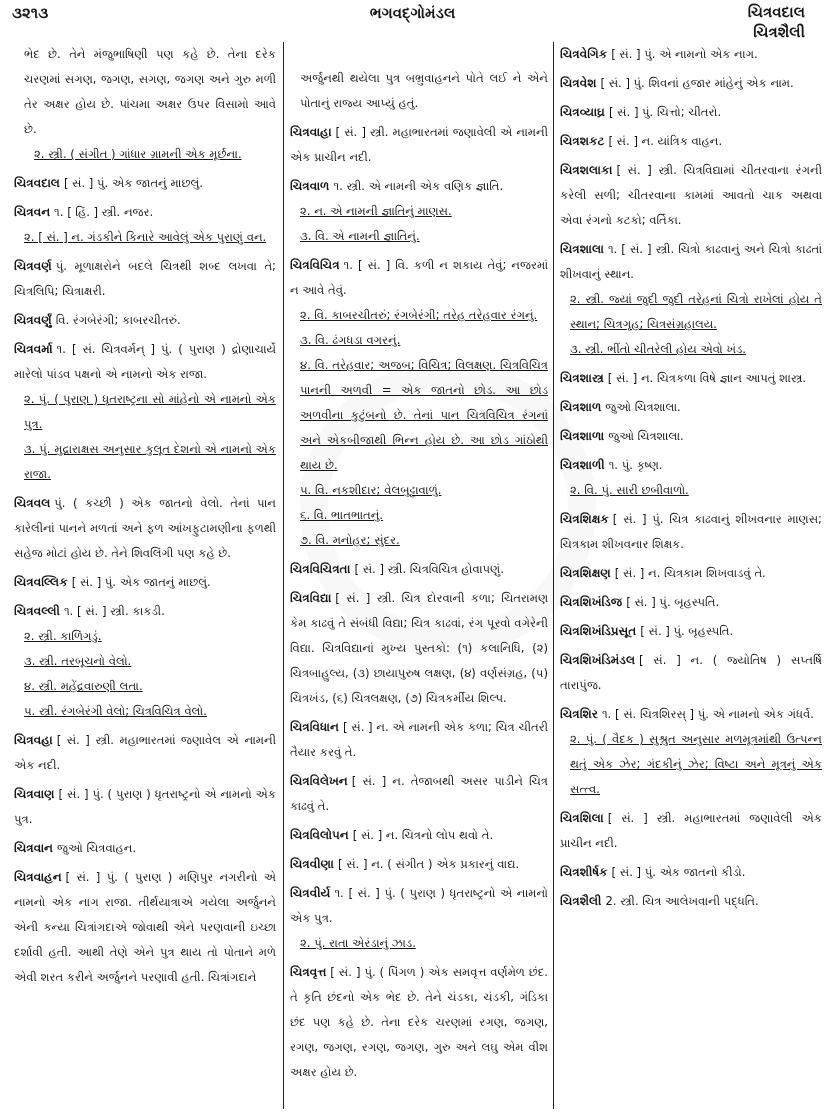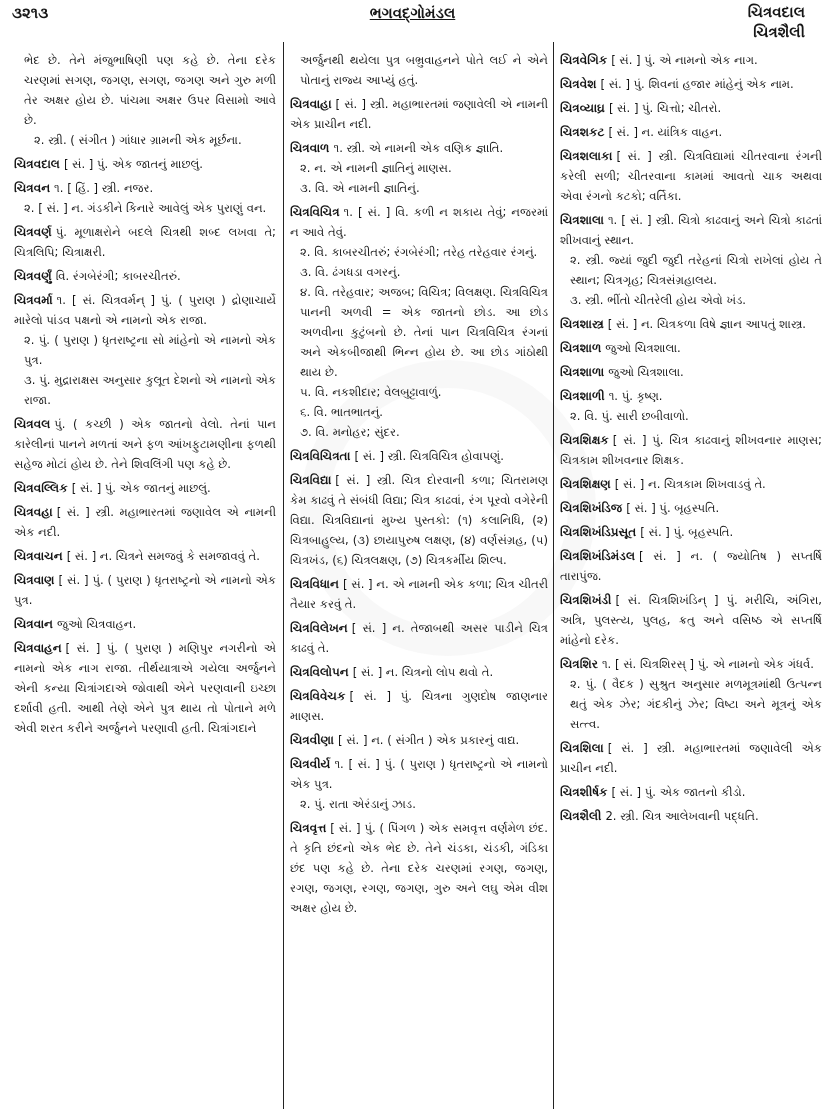--- a/index.html
+++ b/index.html
@@ -3,35 +3,35 @@
 <meta charset="utf-8">
 <style>
   html, body { margin: 0; padding: 0; background: #ffffff; }
   body {
     width: 825px; height: 1113px; position: relative; overflow: hidden;
     font-family: "DejaVu Sans", "Liberation Sans", sans-serif;
     color: #161616;
   }
   .header { position: absolute; top: 0; left: 0; width: 813px; height: 50px; }
   .page-num { position: absolute; left: 12px; top: 4px; font-size: 15px; font-weight: bold; }
-  .book-title { position: absolute; left: 0; width: 825px; top: 4px; text-align: center; font-size: 15px; font-weight: bold; text-decoration: underline; }
+  .book-title { position: absolute; left: 0; width: 825px; top: 4px; text-align: center; font-size: 15px; font-weight: bold; }
   .guide-words { position: absolute; right: 8px; top: 2px; text-align: right; font-size: 15px; font-weight: bold; line-height: 20px; }
   .columns { position: absolute; top: 42px; left: 0; width: 825px; height: 1071px; }
-  .col { position: absolute; top: 8px; bottom: 6px; overflow: hidden; font-size: 11.6px; line-height: 20px; }
+  .col { position: absolute; top: 0; bottom: 6px; overflow: hidden; font-size: 11.6px; line-height: 25px; }
   .col1 { left: 14px; width: 262px; }
-  .col2 { left: 290px; width: 258px; }
+  .col2 { left: 290px; width: 258px; margin-top: 24px; }
   .col3 { left: 560px; width: 262px; }
   .rule { position: absolute; top: 42px; bottom: 4px; width: 1px; background: #222; }
   .rule1 { left: 283px; }
   .rule2 { left: 553px; }
   .entry { margin: 0 0 4px 0; text-align: justify; }
   .entry.cont { padding-left: 10px; }
   .hw { font-weight: bold; font-size: 12px; margin-right: 4px; }
   .body-text { }
-  .sense { padding-left: 10px; margin: 0; text-align: justify; }
+  .sense { padding-left: 10px; margin: 0; text-align: justify; text-decoration: underline; }
   .watermark {
     position: absolute; left: 300px; top: 360px; width: 240px; height: 240px;
     border-radius: 50%; border: 28px solid rgba(200,200,200,0.12);
     pointer-events: none;
   }
 </style>
 </head>
 <body>
 
 <div class="header">
@@ -51,56 +51,54 @@
 <div class="columns">
   <div class="col col1">
       <div class="entry cont"><span class="body-text">ભેદ છે. તેને મંજુભાષિણી પણ કહે છે. તેના દરેક ચરણમાં સગણ, જગણ, સગણ, જગણ અને ગુરુ મળી તેર અક્ષર હોય છે. પાંચમા અક્ષર ઉપર વિસામો આવે છે.</span><div class="sense">૨. સ્ત્રી. ( સંગીત ) ગાંધાર ગ્રામની એક મૂર્છના.</div></div>
       <div class="entry"><span class="hw">ચિત્રવદાલ</span><span class="body-text">[ સં. ] પું. એક જાતનું માછલું.</span></div>
       <div class="entry"><span class="hw">ચિત્રવન</span><span class="body-text">૧. [ હિં. ] સ્ત્રી. નજર.</span><div class="sense">૨. [ સં. ] ન. ગંડકીને કિનારે આવેલું એક પુરાણું વન.</div></div>
       <div class="entry"><span class="hw">ચિત્રવર્ણ</span><span class="body-text">પું. મૂળાક્ષરોને બદલે ચિત્રથી શબ્દ લખવા તે; ચિત્રલિપિ; ચિત્રાક્ષરી.</span></div>
       <div class="entry"><span class="hw">ચિત્રવર્ણું</span><span class="body-text">વિ. રંગબેરંગી; કાબરચીતરું.</span></div>
       <div class="entry"><span class="hw">ચિત્રવર્મા</span><span class="body-text">૧. [ સં. ચિત્રવર્મન્ ] પું. ( પુરાણ ) દ્રોણાચાર્યે મારેલો પાંડવ પક્ષનો એ નામનો એક રાજા.</span><div class="sense">૨. પું. ( પુરાણ ) ધૃતરાષ્ટ્રના સો માંહેનો એ નામનો એક પુત્ર.</div><div class="sense">૩. પું. મુદ્રારાક્ષસ અનુસાર કુલૂત દેશનો એ નામનો એક રાજા.</div></div>
       <div class="entry"><span class="hw">ચિત્રવલ</span><span class="body-text">પું. ( કચ્છી ) એક જાતનો વેલો. તેનાં પાન કારેલીનાં પાનને મળતાં અને ફળ આંખફુટામણીના ફળથી સહેજ મોટાં હોય છે. તેને શિવલિંગી પણ કહે છે.</span></div>
       <div class="entry"><span class="hw">ચિત્રવલ્લિક</span><span class="body-text">[ સં. ] પું. એક જાતનું માછલું.</span></div>
+      <div class="entry"><span class="hw">ચિત્રવલ્લી</span><span class="body-text">૧. [ સં. ] સ્ત્રી. કાકડી.</span><div class="sense">૨. સ્ત્રી. કાળિંગડું.</div><div class="sense">૩. સ્ત્રી. તરબૂચનો વેલો.</div><div class="sense">૪. સ્ત્રી. મહેંદ્રવારુણી લતા.</div><div class="sense">૫. સ્ત્રી. રંગબેરંગી વેલો; ચિત્રવિચિત્ર વેલો.</div></div>
       <div class="entry"><span class="hw">ચિત્રવહા</span><span class="body-text">[ સં. ] સ્ત્રી. મહાભારતમાં જણાવેલ એ નામની એક નદી.</span></div>
-      <div class="entry"><span class="hw">ચિત્રવાચન</span><span class="body-text">[ સં. ] ન. ચિત્રને સમજવું કે સમજાવવું તે.</span></div>
       <div class="entry"><span class="hw">ચિત્રવાણ</span><span class="body-text">[ સં. ] પું. ( પુરાણ ) ધૃતરાષ્ટ્રનો એ નામનો એક પુત્ર.</span></div>
       <div class="entry"><span class="hw">ચિત્રવાન</span><span class="body-text">જુઓ ચિત્રવાહન.</span></div>
       <div class="entry"><span class="hw">ચિત્રવાહન</span><span class="body-text">[ સં. ] પું. ( પુરાણ ) મણિપુર નગરીનો એ નામનો એક નાગ રાજા. તીર્થયાત્રાએ ગયેલા અર્જુનને એની કન્યા ચિત્રાંગદાએ જોવાથી એને પરણવાની ઇચ્છા દર્શાવી હતી. આથી તેણે એને પુત્ર થાય તો પોતાને મળે એવી શરત કરીને અર્જુનને પરણાવી હતી. ચિત્રાંગદાને</span></div>
     </div>
   <div class="col col2">
       <div class="entry cont"><span class="body-text">અર્જુનથી થયેલા પુત્ર બભ્રુવાહનને પોતે લઈ ને એને પોતાનું રાજ્ય આપ્યું હતું.</span></div>
       <div class="entry"><span class="hw">ચિત્રવાહા</span><span class="body-text">[ સં. ] સ્ત્રી. મહાભારતમાં જણાવેલી એ નામની એક પ્રાચીન નદી.</span></div>
       <div class="entry"><span class="hw">ચિત્રવાળ</span><span class="body-text">૧. સ્ત્રી. એ નામની એક વણિક જ્ઞાતિ.</span><div class="sense">૨. ન. એ નામની જ્ઞાતિનું માણસ.</div><div class="sense">૩. વિ. એ નામની જ્ઞાતિનું.</div></div>
       <div class="entry"><span class="hw">ચિત્રવિચિત્ર</span><span class="body-text">૧. [ સં. ] વિ. કળી ન શકાય તેવું; નજરમાં ન આવે તેવું.</span><div class="sense">૨. વિ. કાબરચીતરું; રંગબેરંગી; તરેહ તરેહવાર રંગનું.</div><div class="sense">૩. વિ. ઢંગધડા વગરનું.</div><div class="sense">૪. વિ. તરેહવાર; અજબ; વિચિત્ર; વિલક્ષણ. ચિત્રવિચિત્ર પાનની અળવી = એક જાતનો છોડ. આ છોડ અળવીના કુટુંબનો છે. તેનાં પાન ચિત્રવિચિત્ર રંગનાં અને એકબીજાથી ભિન્ન હોય છે. આ છોડ ગાંઠોથી થાય છે.</div><div class="sense">૫. વિ. નકશીદાર; વેલબુટ્ટાવાળું.</div><div class="sense">૬. વિ. ભાતભાતનું.</div><div class="sense">૭. વિ. મનોહર; સુંદર.</div></div>
       <div class="entry"><span class="hw">ચિત્રવિચિત્રતા</span><span class="body-text">[ સં. ] સ્ત્રી. ચિત્રવિચિત્ર હોવાપણું.</span></div>
       <div class="entry"><span class="hw">ચિત્રવિદ્યા</span><span class="body-text">[ સં. ] સ્ત્રી. ચિત્ર દોરવાની કળા; ચિતરામણ કેમ કાઢવું તે સંબંધી વિદ્યા; ચિત્ર કાઢવાં, રંગ પૂરવો વગેરેની વિદ્યા. ચિત્રવિદ્યાનાં મુખ્ય પુસ્તકો: (૧) કલાનિધિ, (૨) ચિત્રબાહુલ્ય, (૩) છાયાપુરુષ લક્ષણ, (૪) વર્ણસંગ્રહ, (૫) ચિત્રખંડ, (૬) ચિત્રલક્ષણ, (૭) ચિત્રકર્મીય શિલ્પ.</span></div>
       <div class="entry"><span class="hw">ચિત્રવિધાન</span><span class="body-text">[ સં. ] ન. એ નામની એક કળા; ચિત્ર ચીતરી તૈયાર કરવું તે.</span></div>
       <div class="entry"><span class="hw">ચિત્રવિલેખન</span><span class="body-text">[ સં. ] ન. તેજાબથી અસર પાડીને ચિત્ર કાઢવું તે.</span></div>
       <div class="entry"><span class="hw">ચિત્રવિલોપન</span><span class="body-text">[ સં. ] ન. ચિત્રનો લોપ થવો તે.</span></div>
-      <div class="entry"><span class="hw">ચિત્રવિવેચક</span><span class="body-text">[ સં. ] પું. ચિત્રના ગુણદોષ જાણનાર માણસ.</span></div>
       <div class="entry"><span class="hw">ચિત્રવીણા</span><span class="body-text">[ સં. ] ન. ( સંગીત ) એક પ્રકારનું વાદ્ય.</span></div>
       <div class="entry"><span class="hw">ચિત્રવીર્ય</span><span class="body-text">૧. [ સં. ] પું. ( પુરાણ ) ધૃતરાષ્ટ્રનો એ નામનો એક પુત્ર.</span><div class="sense">૨. પું. રાતા એરંડાનું ઝાડ.</div></div>
       <div class="entry"><span class="hw">ચિત્રવૃત્ત</span><span class="body-text">[ સં. ] પું. ( પિંગળ ) એક સમવૃત્ત વર્ણમેળ છંદ. તે કૃતિ છંદનો એક ભેદ છે. તેને ચંડકા, ચંડકી, ગંડિકા છંદ પણ કહે છે. તેના દરેક ચરણમાં રગણ, જગણ, રગણ, જગણ, રગણ, જગણ, ગુરુ અને લઘુ એમ વીશ અક્ષર હોય છે.</span></div>
     </div>
   <div class="col col3">
       <div class="entry"><span class="hw">ચિત્રવેગિક</span><span class="body-text">[ સં. ] પું. એ નામનો એક નાગ.</span></div>
       <div class="entry"><span class="hw">ચિત્રવેશ</span><span class="body-text">[ સં. ] પું. શિવનાં હજાર માંહેનું એક નામ.</span></div>
       <div class="entry"><span class="hw">ચિત્રવ્યાઘ્ર</span><span class="body-text">[ સં. ] પું. ચિત્તો; ચીતરો.</span></div>
       <div class="entry"><span class="hw">ચિત્રશકટ</span><span class="body-text">[ સં. ] ન. યાંત્રિક વાહન.</span></div>
       <div class="entry"><span class="hw">ચિત્રશલાકા</span><span class="body-text">[ સં. ] સ્ત્રી. ચિત્રવિદ્યામાં ચીતરવાના રંગની કરેલી સળી; ચીતરવાના કામમાં આવતો ચાક અથવા એવા રંગનો કટકો; વર્તિકા.</span></div>
       <div class="entry"><span class="hw">ચિત્રશાલા</span><span class="body-text">૧. [ સં. ] સ્ત્રી. ચિત્રો કાઢવાનું અને ચિત્રો કાઢતાં શીખવાનું સ્થાન.</span><div class="sense">૨. સ્ત્રી. જ્યાં જુદી જુદી તરેહનાં ચિત્રો રાખેલાં હોય તે સ્થાન; ચિત્રગૃહ; ચિત્રસંગ્રહાલય.</div><div class="sense">૩. સ્ત્રી. ભીંતો ચીતરેલી હોય એવો ખંડ.</div></div>
       <div class="entry"><span class="hw">ચિત્રશાસ્ત્ર</span><span class="body-text">[ સં. ] ન. ચિત્રકળા વિષે જ્ઞાન આપતું શાસ્ત્ર.</span></div>
       <div class="entry"><span class="hw">ચિત્રશાળ</span><span class="body-text">જુઓ ચિત્રશાલા.</span></div>
       <div class="entry"><span class="hw">ચિત્રશાળા</span><span class="body-text">જુઓ ચિત્રશાલા.</span></div>
       <div class="entry"><span class="hw">ચિત્રશાળી</span><span class="body-text">૧. પું. કૃષ્ણ.</span><div class="sense">૨. વિ. પું. સારી છબીવાળો.</div></div>
       <div class="entry"><span class="hw">ચિત્રશિક્ષક</span><span class="body-text">[ સં. ] પું. ચિત્ર કાઢવાનું શીખવનાર માણસ; ચિત્રકામ શીખવનાર શિક્ષક.</span></div>
       <div class="entry"><span class="hw">ચિત્રશિક્ષણ</span><span class="body-text">[ સં. ] ન. ચિત્રકામ શિખવાડવું તે.</span></div>
       <div class="entry"><span class="hw">ચિત્રશિખંડિજ</span><span class="body-text">[ સં. ] પું. બૃહસ્પતિ.</span></div>
       <div class="entry"><span class="hw">ચિત્રશિખંડિપ્રસૂત</span><span class="body-text">[ સં. ] પું. બૃહસ્પતિ.</span></div>
       <div class="entry"><span class="hw">ચિત્રશિખંડિમંડલ</span><span class="body-text">[ સં. ] ન. ( જ્યોતિષ ) સપ્તર્ષિ તારાપુંજ.</span></div>
-      <div class="entry"><span class="hw">ચિત્રશિખંડી</span><span class="body-text">[ સં. ચિત્રશિખંડિન્ ] પું. મરીચિ, અંગિરા, અત્રિ, પુલસ્ત્ય, પુલહ, ક્રતુ અને વસિષ્ઠ એ સપ્તર્ષિ માંહેનો દરેક.</span></div>
       <div class="entry"><span class="hw">ચિત્રશિર</span><span class="body-text">૧. [ સં. ચિત્રશિરસ્ ] પું. એ નામનો એક ગંધર્વ.</span><div class="sense">૨. પું. ( વૈદક ) સુશ્રુત અનુસાર મળમૂત્રમાંથી ઉત્પન્ન થતું એક ઝેર; ગંદકીનું ઝેર; વિષ્ટા અને મૂત્રનું એક સત્ત્વ.</div></div>
       <div class="entry"><span class="hw">ચિત્રશિલા</span><span class="body-text">[ સં. ] સ્ત્રી. મહાભારતમાં જણાવેલી એક પ્રાચીન નદી.</span></div>
       <div class="entry"><span class="hw">ચિત્રશીર્ષક</span><span class="body-text">[ સં. ] પું. એક જાતનો કીડો.</span></div>
       <div class="entry"><span class="hw">ચિત્રશૈલી</span><span class="body-text">2. સ્ત્રી. ચિત્ર આલેખવાની પદ્ધતિ.</span></div>
     </div>
 </div>
 
 </body></html>

